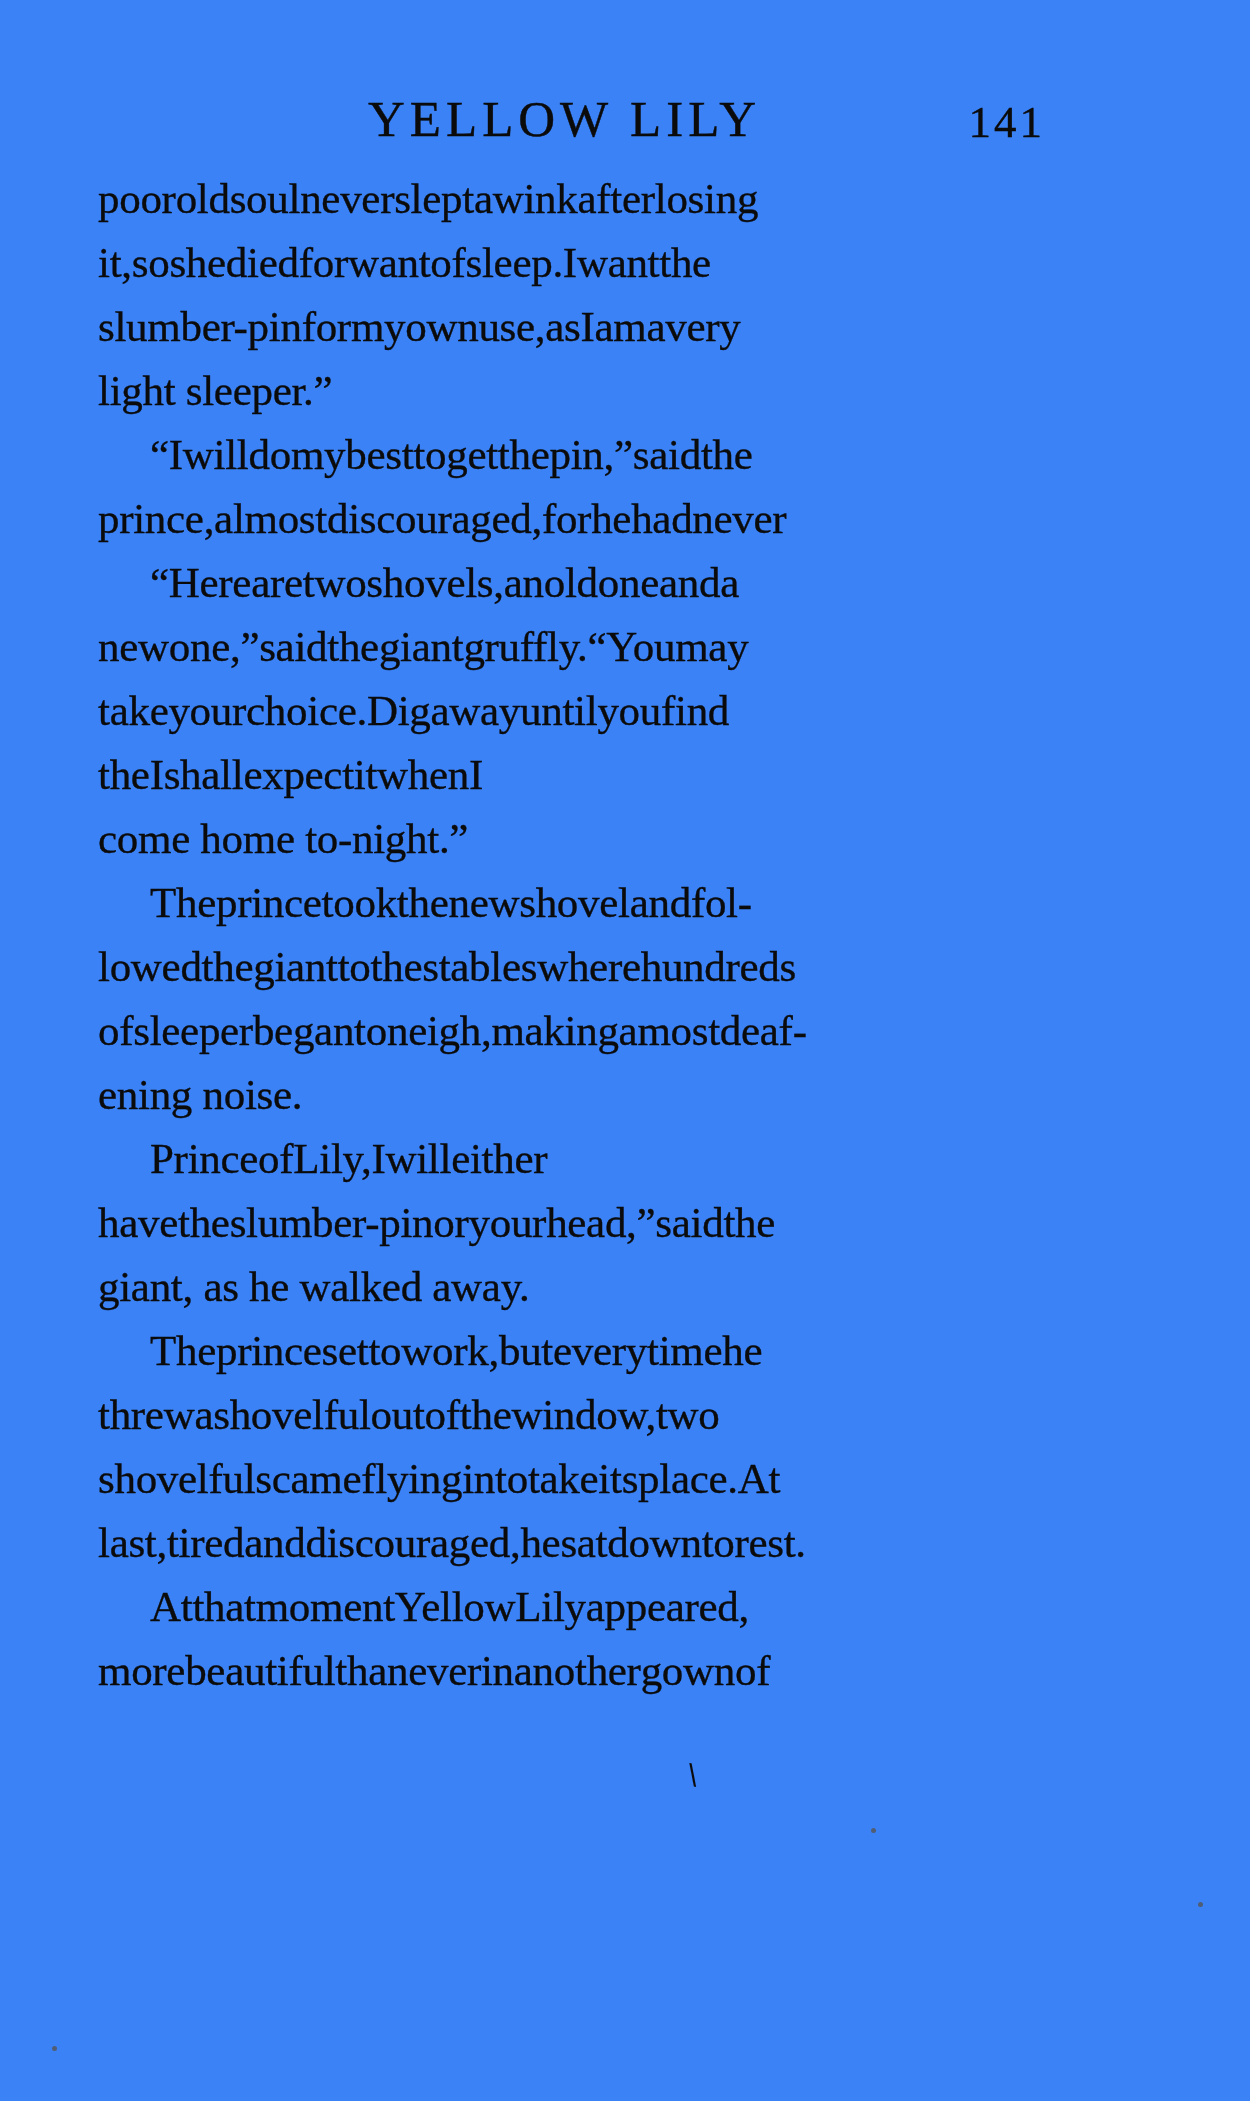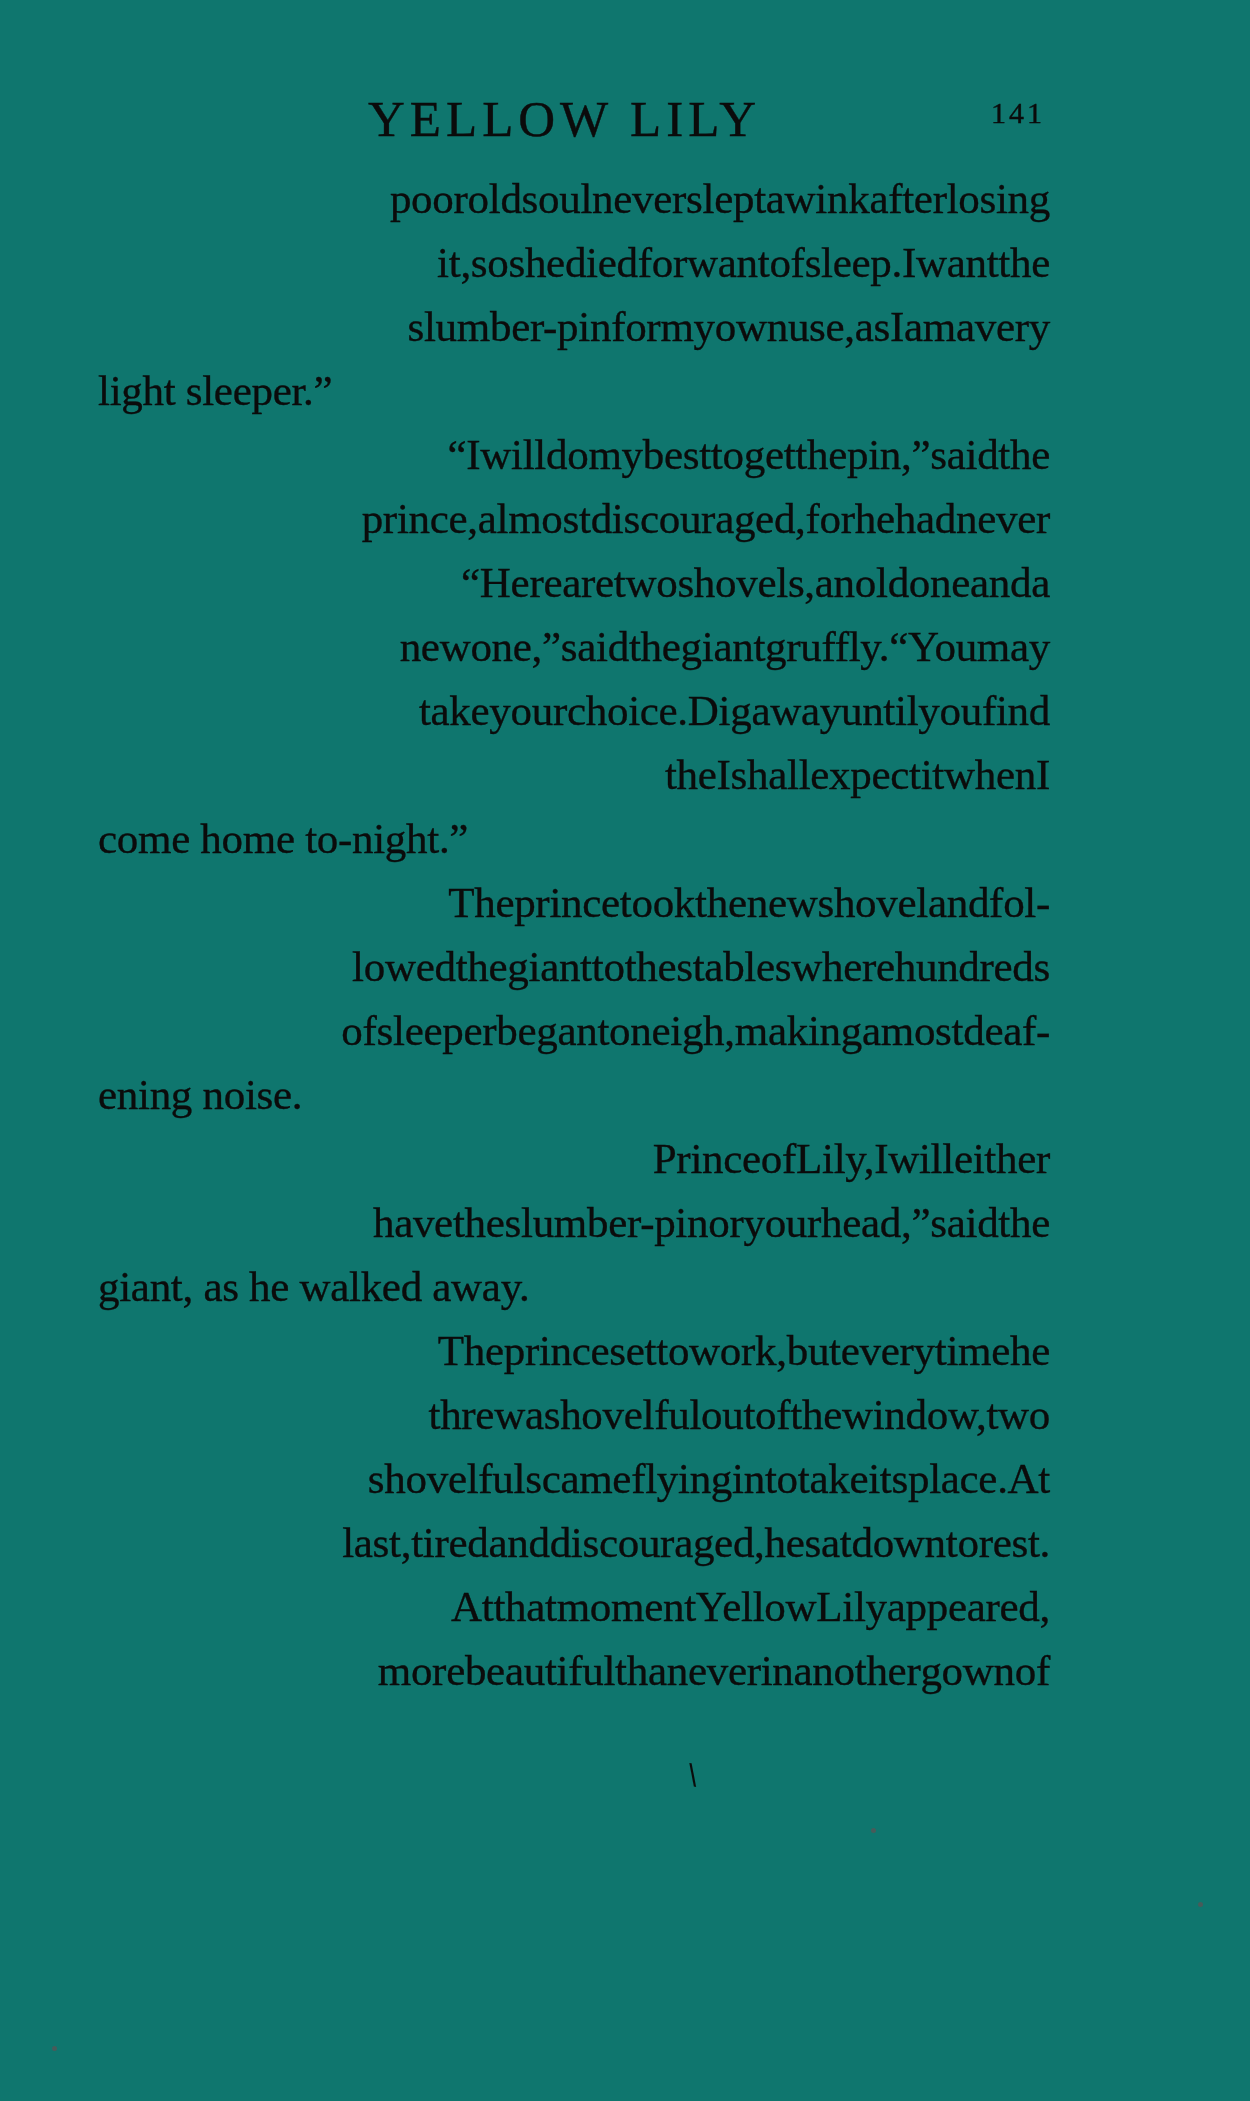--- a/index.html
+++ b/index.html
@@ -17,41 +17,41 @@
     position: absolute;
     left: 368px; top: 90px;
     font-size: 51px;
     letter-spacing: 5px;
     white-space: pre;
     -webkit-text-stroke: 0.4px currentColor;
   }
   .page-number {
     position: absolute;
     top: 96px; right: 205px;
-    font-size: 30px;
+    font-size: 45px;
     letter-spacing: 3px;
     margin-left: 48px;
     -webkit-text-stroke: 0.4px currentColor;
   }
   .page-text {
     position: absolute;
     left: 98px; top: 167px;
     width: 952px;
     font-size: 43px;
     letter-spacing: -0.3px;
     -webkit-text-stroke: 0.35px currentColor;
   }
   .line {
     height: 64px;
     line-height: 64px;
     white-space: pre;
   }
   .line.justify {
     display: flex;
-    justify-content: flex-end;
+    justify-content: flex-start;
     white-space: normal;
   }
   .line.justify span { white-space: pre; }
   .line.indent { padding-left: 52px; }
   .artifact {
     position: absolute;
     line-height: 1;
   }
   .artifact.tick {
     font-size: 34px;
@@ -61,21 +61,21 @@
   .artifact.speck {
     width: 5px; height: 5px;
     border-radius: 50%;
     background: #555;
     opacity: 0.8;
   }
 </style>
 </head>
 <body>
 
-<div class="page" style="background: #0f766e; color: rgb(11, 11, 11);">
+<div class="page" style="background: #3b82f6; color: rgb(11, 11, 11);">
   <div class="running-header">YELLOW LILY</div>
   <div class="page-number">141</div>
   <div class="page-text">
       <div class="line justify">
         <span>poor</span>
         <span>old</span>
         <span>soul</span>
         <span>never</span>
         <span>slept</span>
         <span>a</span>

